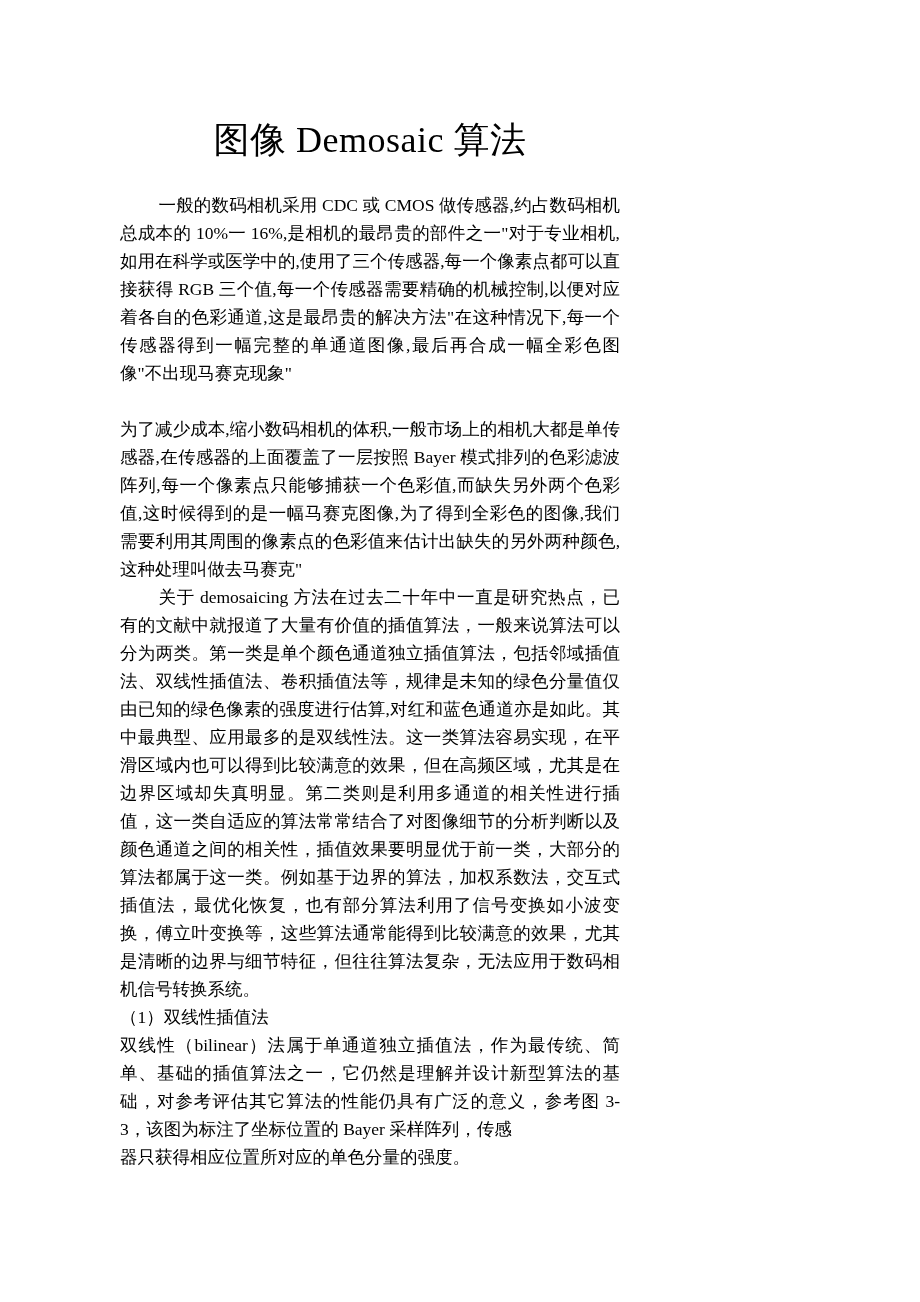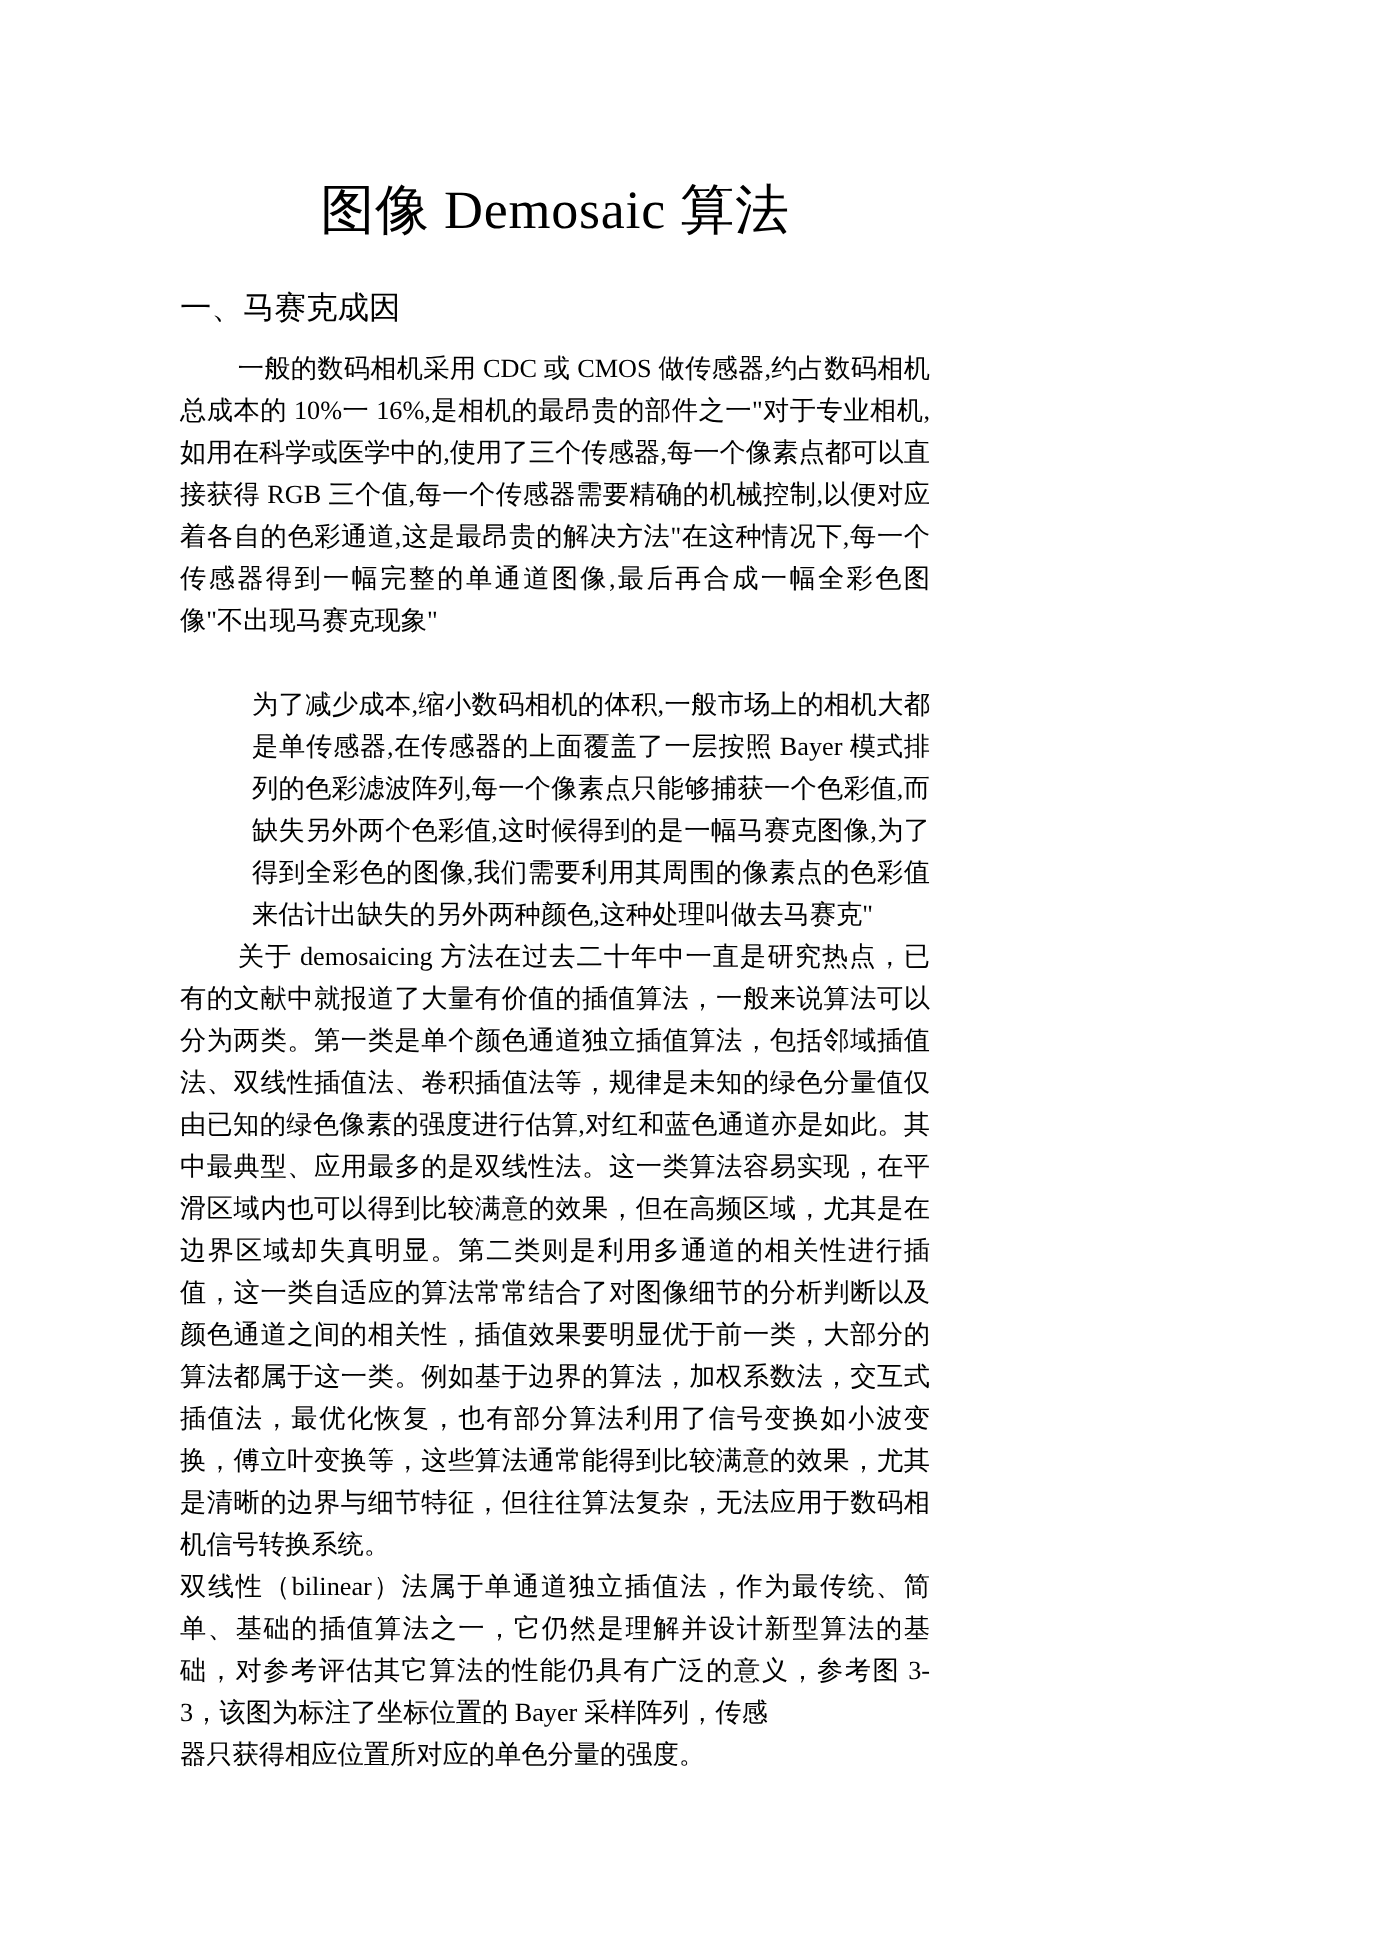--- a/index.html
+++ b/index.html
@@ -38,42 +38,41 @@
     line-height: 28px;
     margin: 0;
     text-align: justify;
     white-space: pre-line;
   }
   .indent {
     text-indent: 2.2em;
   }
   .gap-above {
     margin-top: 28px;
-    margin-left: 48px;
   }
   .sub-heading {
     font-size: 17.5px;
     line-height: 28px;
     font-weight: 400;
     margin: 0;
   }
 </style>
 </head>
 <body>
 
 <div class="page">
 
   <h1 class="doc-title">图像 Demosaic 算法</h1>
 
-  <h2 class="section-heading first">一、马赛克成因</h2>
 
   <p class="para indent">一般的数码相机采用 CDC 或 CMOS 做传感器,约占数码相机总成本的 10%一 16%,是相机的最昂贵的部件之一"对于专业相机,如用在科学或医学中的,使用了三个传感器,每一个像素点都可以直接获得 RGB 三个值,每一个传感器需要精确的机械控制,以便对应着各自的色彩通道,这是最昂贵的解决方法"在这种情况下,每一个传感器得到一幅完整的单通道图像,最后再合成一幅全彩色图像"不出现马赛克现象"</p>
 
   <p class="para gap-above">为了减少成本,缩小数码相机的体积,一般市场上的相机大都是单传感器,在传感器的上面覆盖了一层按照 Bayer 模式排列的色彩滤波阵列,每一个像素点只能够捕获一个色彩值,而缺失另外两个色彩值,这时候得到的是一幅马赛克图像,为了得到全彩色的图像,我们需要利用其周围的像素点的色彩值来估计出缺失的另外两种颜色,这种处理叫做去马赛克"</p>
 
 
   <p class="para indent">关于 demosaicing 方法在过去二十年中一直是研究热点，已有的文献中就报道了大量有价值的插值算法，一般来说算法可以分为两类。第一类是单个颜色通道独立插值算法，包括邻域插值法、双线性插值法、卷积插值法等，规律是未知的绿色分量值仅由已知的绿色像素的强度进行估算,对红和蓝色通道亦是如此。其中最典型、应用最多的是双线性法。这一类算法容易实现，在平滑区域内也可以得到比较满意的效果，但在高频区域，尤其是在边界区域却失真明显。第二类则是利用多通道的相关性进行插值，这一类自适应的算法常常结合了对图像细节的分析判断以及颜色通道之间的相关性，插值效果要明显优于前一类，大部分的算法都属于这一类。例如基于边界的算法，加权系数法，交互式插值法，最优化恢复，也有部分算法利用了信号变换如小波变换，傅立叶变换等，这些算法通常能得到比较满意的效果，尤其是清晰的边界与细节特征，但往往算法复杂，无法应用于数码相机信号转换系统。</p>
 
+  <p class="sub-heading">（1）双线性插值法</p>
 
   <p class="para">双线性（bilinear）法属于单通道独立插值法，作为最传统、简单、基础的插值算法之一，它仍然是理解并设计新型算法的基础，对参考评估其它算法的性能仍具有广泛的意义，参考图 3-3，该图为标注了坐标位置的 Bayer 采样阵列，传感
 器只获得相应位置所对应的单色分量的强度。</p>
 
 </div>
 
 </body></html>

